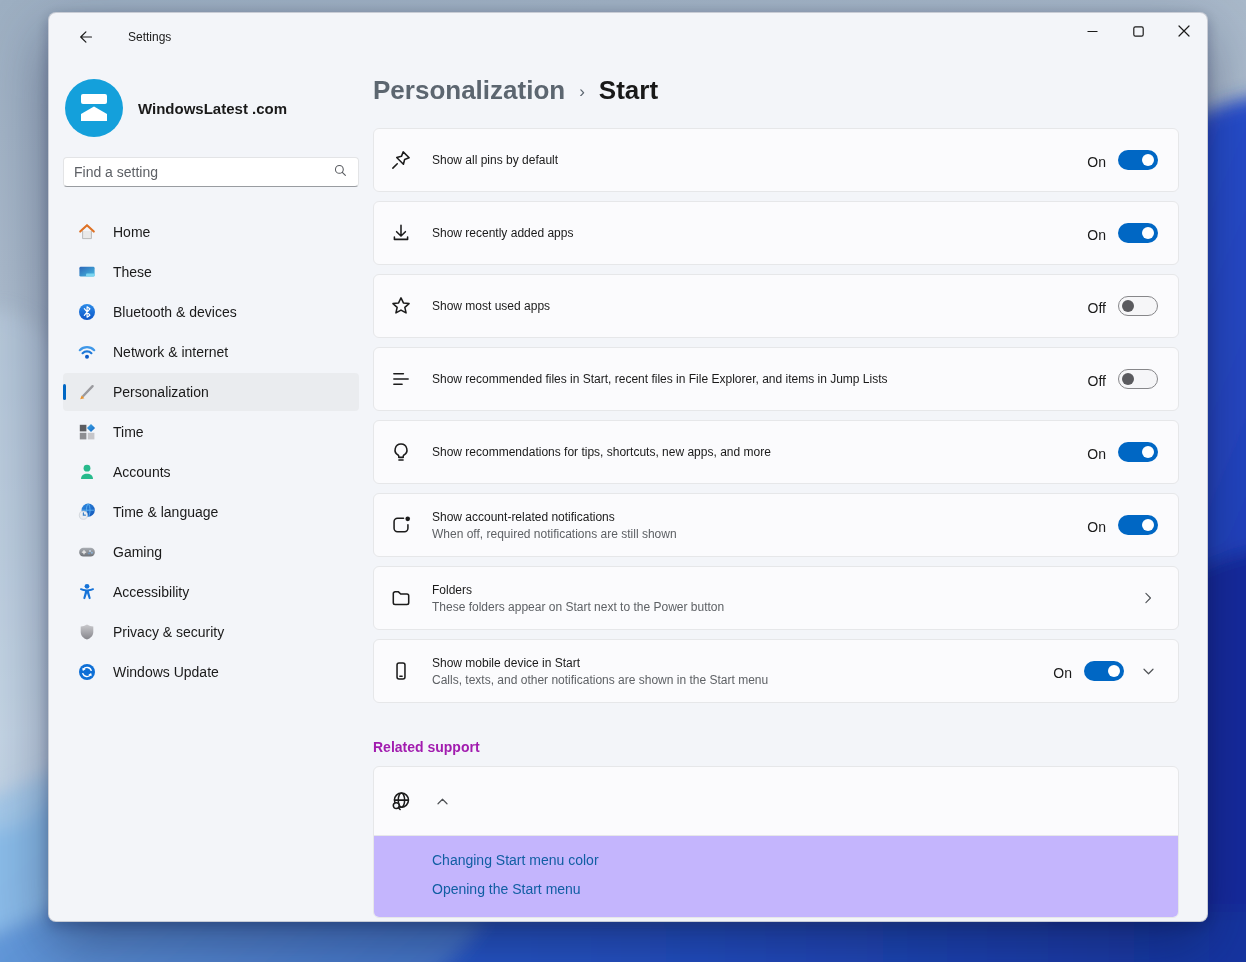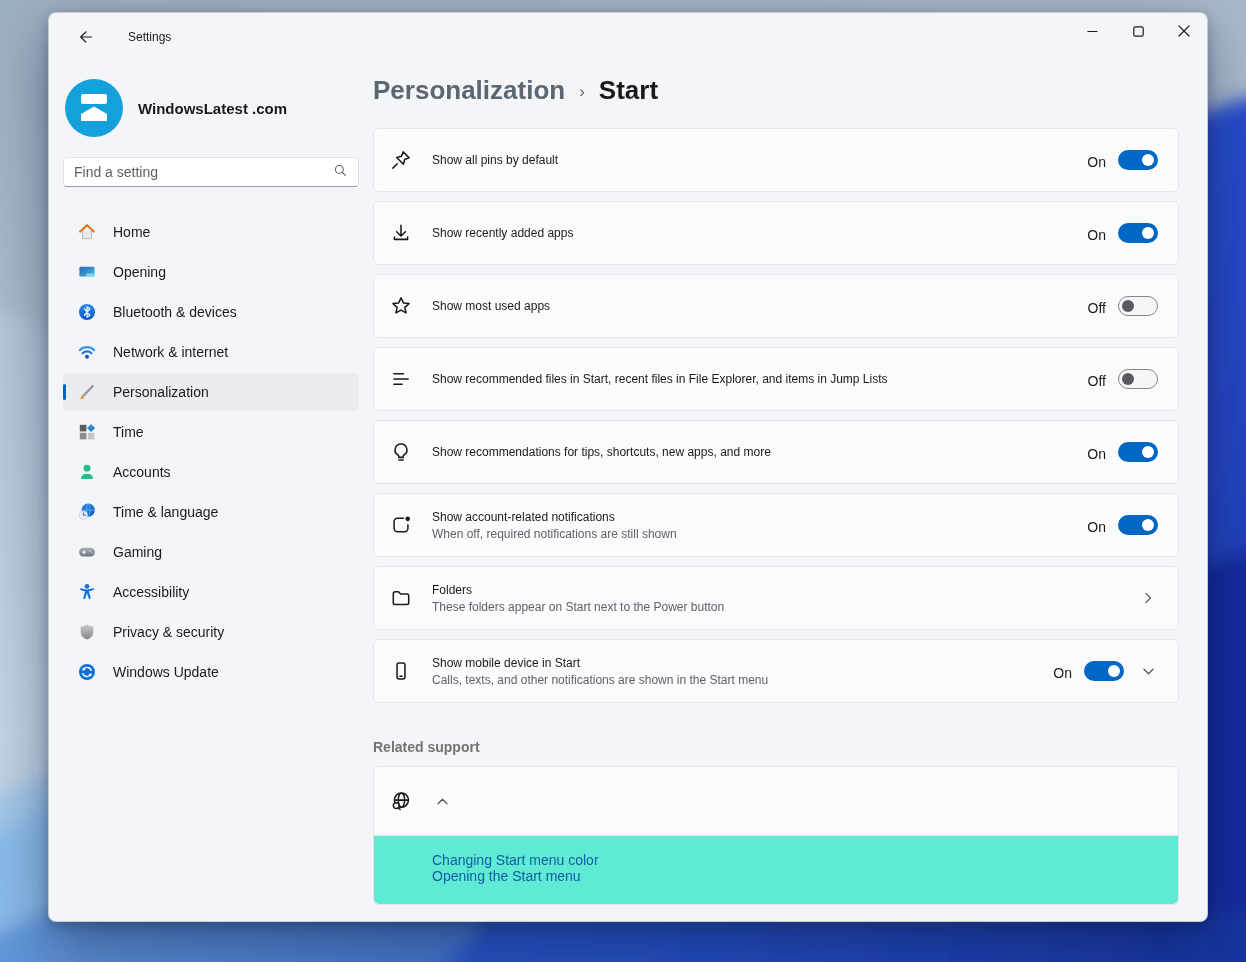--- a/index.html
+++ b/index.html
@@ -56,25 +56,25 @@
   .state-label { font-size:14px; color:#1A1A1A; }
   .toggle { width:40px; height:20px; border-radius:10px; position:relative; cursor:pointer; }
   .toggle.on { background:#0067C4; }
   .toggle.on .knob { position:absolute; right:4px; top:4px; width:12px; height:12px; border-radius:50%; background:#FFFFFF; }
   .toggle.off { background:#F6F6F8; border:1px solid #87878A; }
   .toggle.off .knob { position:absolute; left:3px; top:3px; width:12px; height:12px; border-radius:50%; background:#5A5A5E; }
   .chev { width:20px; height:20px; display:flex; align-items:center; justify-content:center; }
   .chev.clickable { cursor:pointer; }
   .chev-gap { margin-left:2px; }
 
-  .support-heading { margin-top:36px; font-size:14px; font-weight:700; color:#737373; }
+  .support-heading { margin-top:36px; font-size:14px; font-weight:700; color:#a21caf; }
   .help-card { margin-top:11px; overflow:hidden; }
   .help-header { min-height:68px; display:flex; align-items:center; padding:0 20px 0 16px; cursor:pointer; }
   .help-divider { height:1px; background:#E6E7E9; }
-  .help-links { background:#5eead4; padding:16px 20px 20px 58px; display:flex; flex-direction:column; }
+  .help-links { background:#c4b5fd; padding:16px 20px 20px 58px; display:flex; flex-direction:column; gap:13px; }
   .help-link { font-size:14px; color:#115EA3; cursor:pointer; width:fit-content; }
 </style>
 </head>
 <body>
 
 <div class="desktop">
   <svg class="wallpaper" width="1246" height="962" viewBox="0 0 1246 962">
     <defs>
       <linearGradient id="petal1" x1="0" y1="0" x2="1" y2="1">
         <stop offset="0" stop-color="#2E5ADC"></stop>
@@ -165,21 +165,21 @@
                   <defs>
                     <linearGradient id="gSys" x1="0" y1="0" x2="1" y2="1">
                       <stop offset="0" stop-color="#2B66B8"></stop>
                       <stop offset="1" stop-color="#47BBE0"></stop>
                     </linearGradient>
                   </defs>
                   <rect x="2.4" y="4.8" width="15.2" height="9.8" rx="1.4" fill="url(#gSys)"></rect>
                   <rect x="9" y="11.4" width="8.6" height="3.2" rx="1" fill="#7FD8F2" opacity="0.95"></rect>
                 </svg>
               </span>
-    <span class="nav-label">Opening</span>
+    <span class="nav-label">These</span>
   </div>
             <div class="nav-item">
 
     <span class="nav-icon">
                 <svg width="20" height="20" viewBox="0 0 20 20">
                   <defs>
                     <linearGradient id="gBt" x1="0" y1="0" x2="0" y2="1">
                       <stop offset="0" stop-color="#2B8BE8"></stop>
                       <stop offset="1" stop-color="#0B55C8"></stop>
                     </linearGradient>

